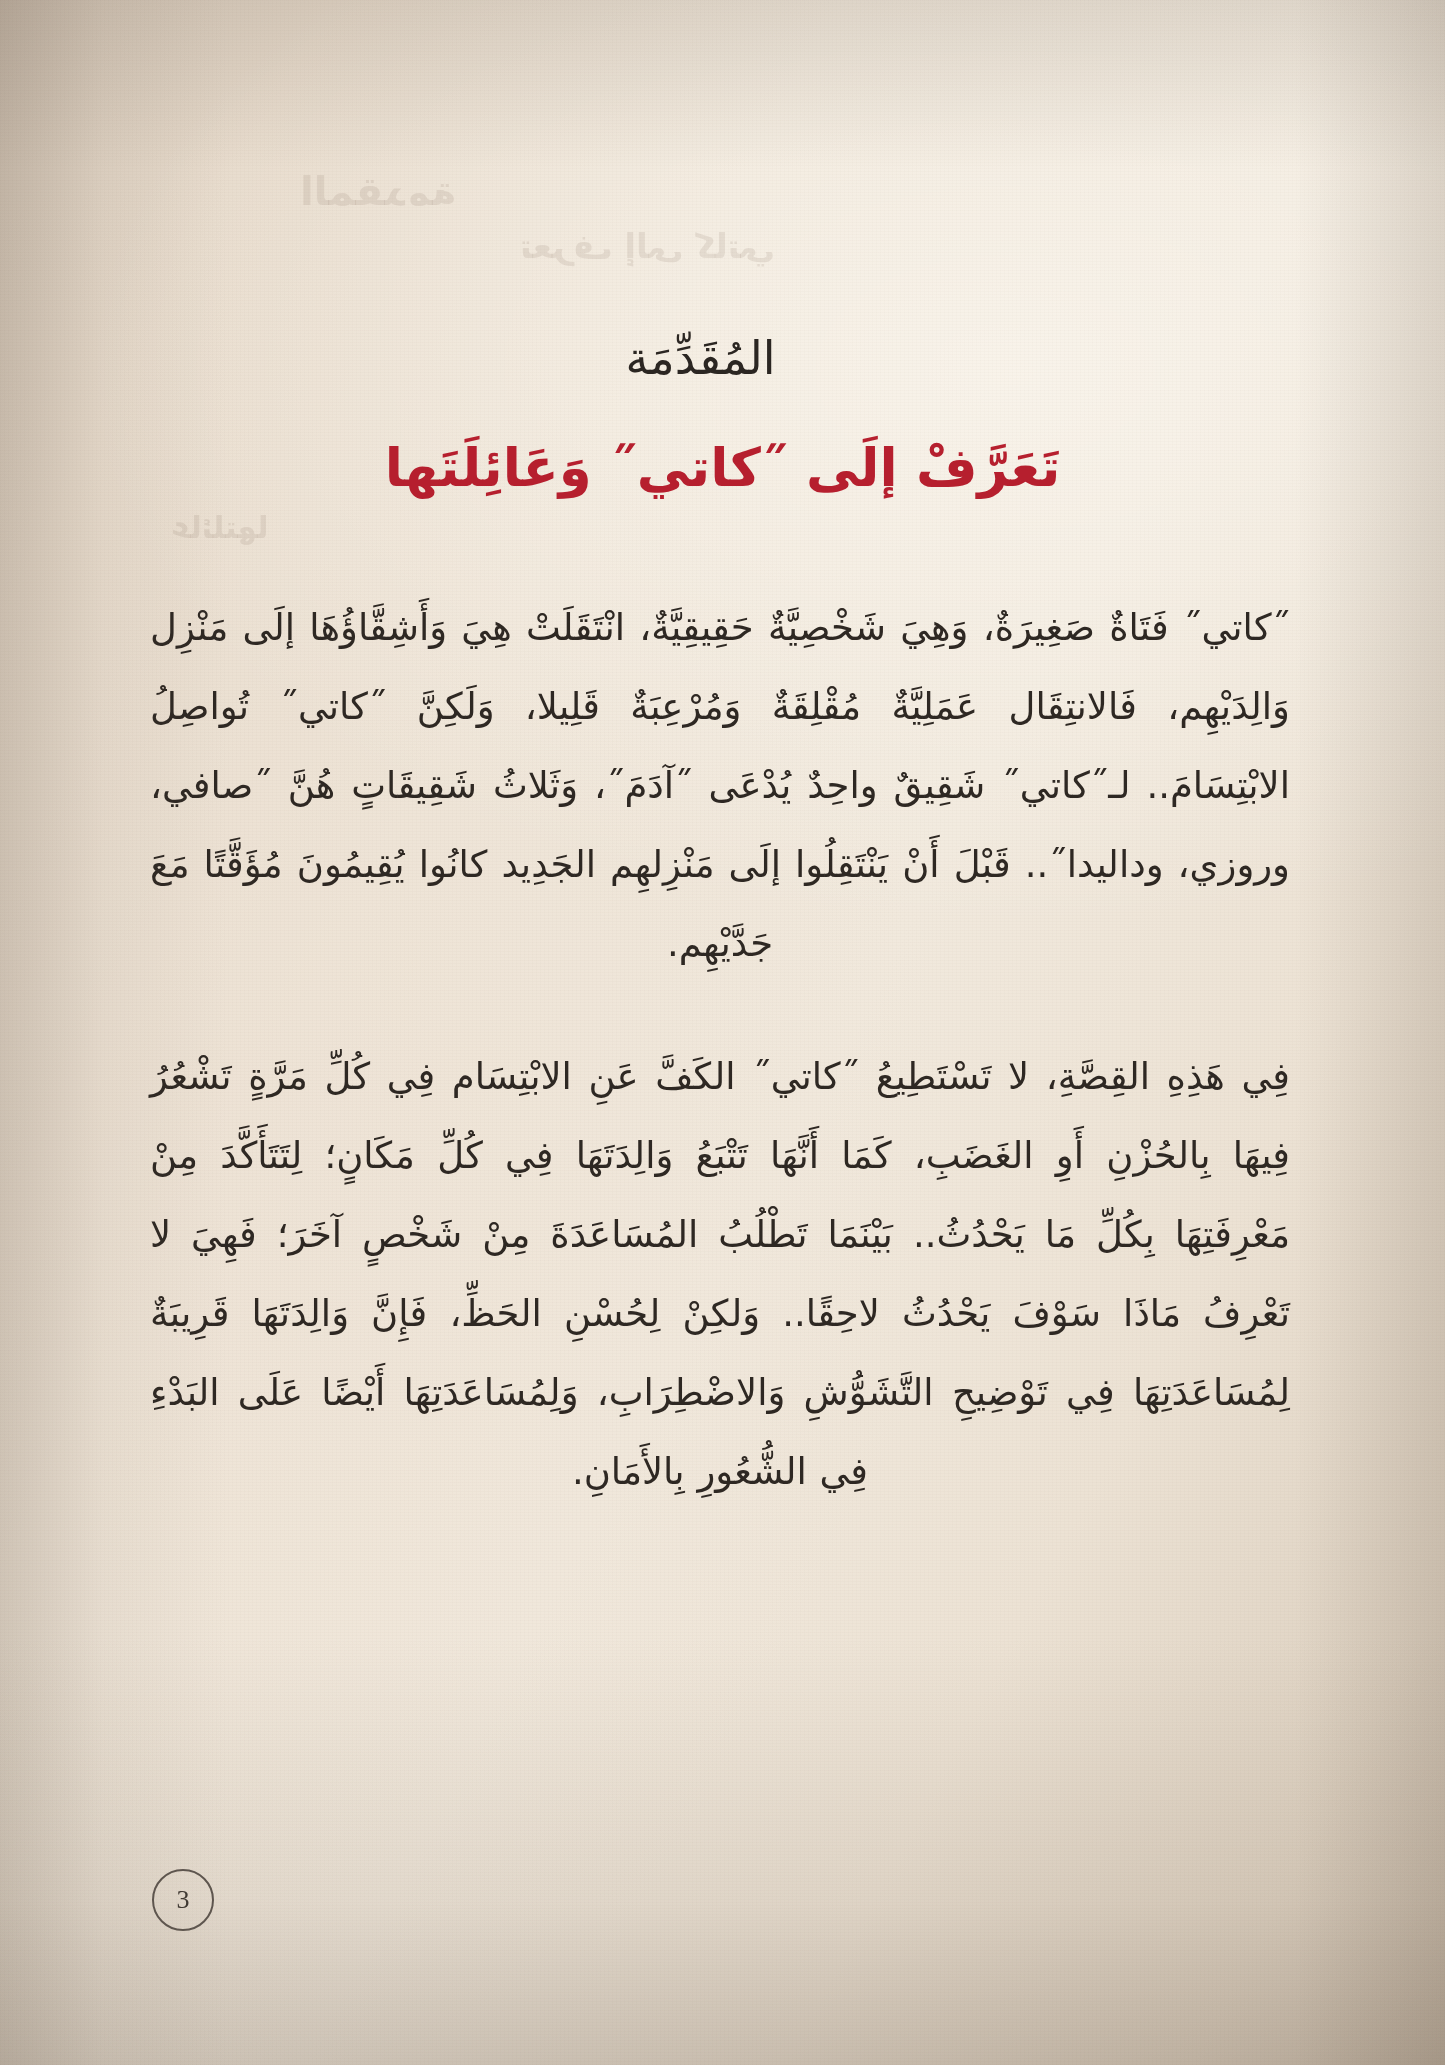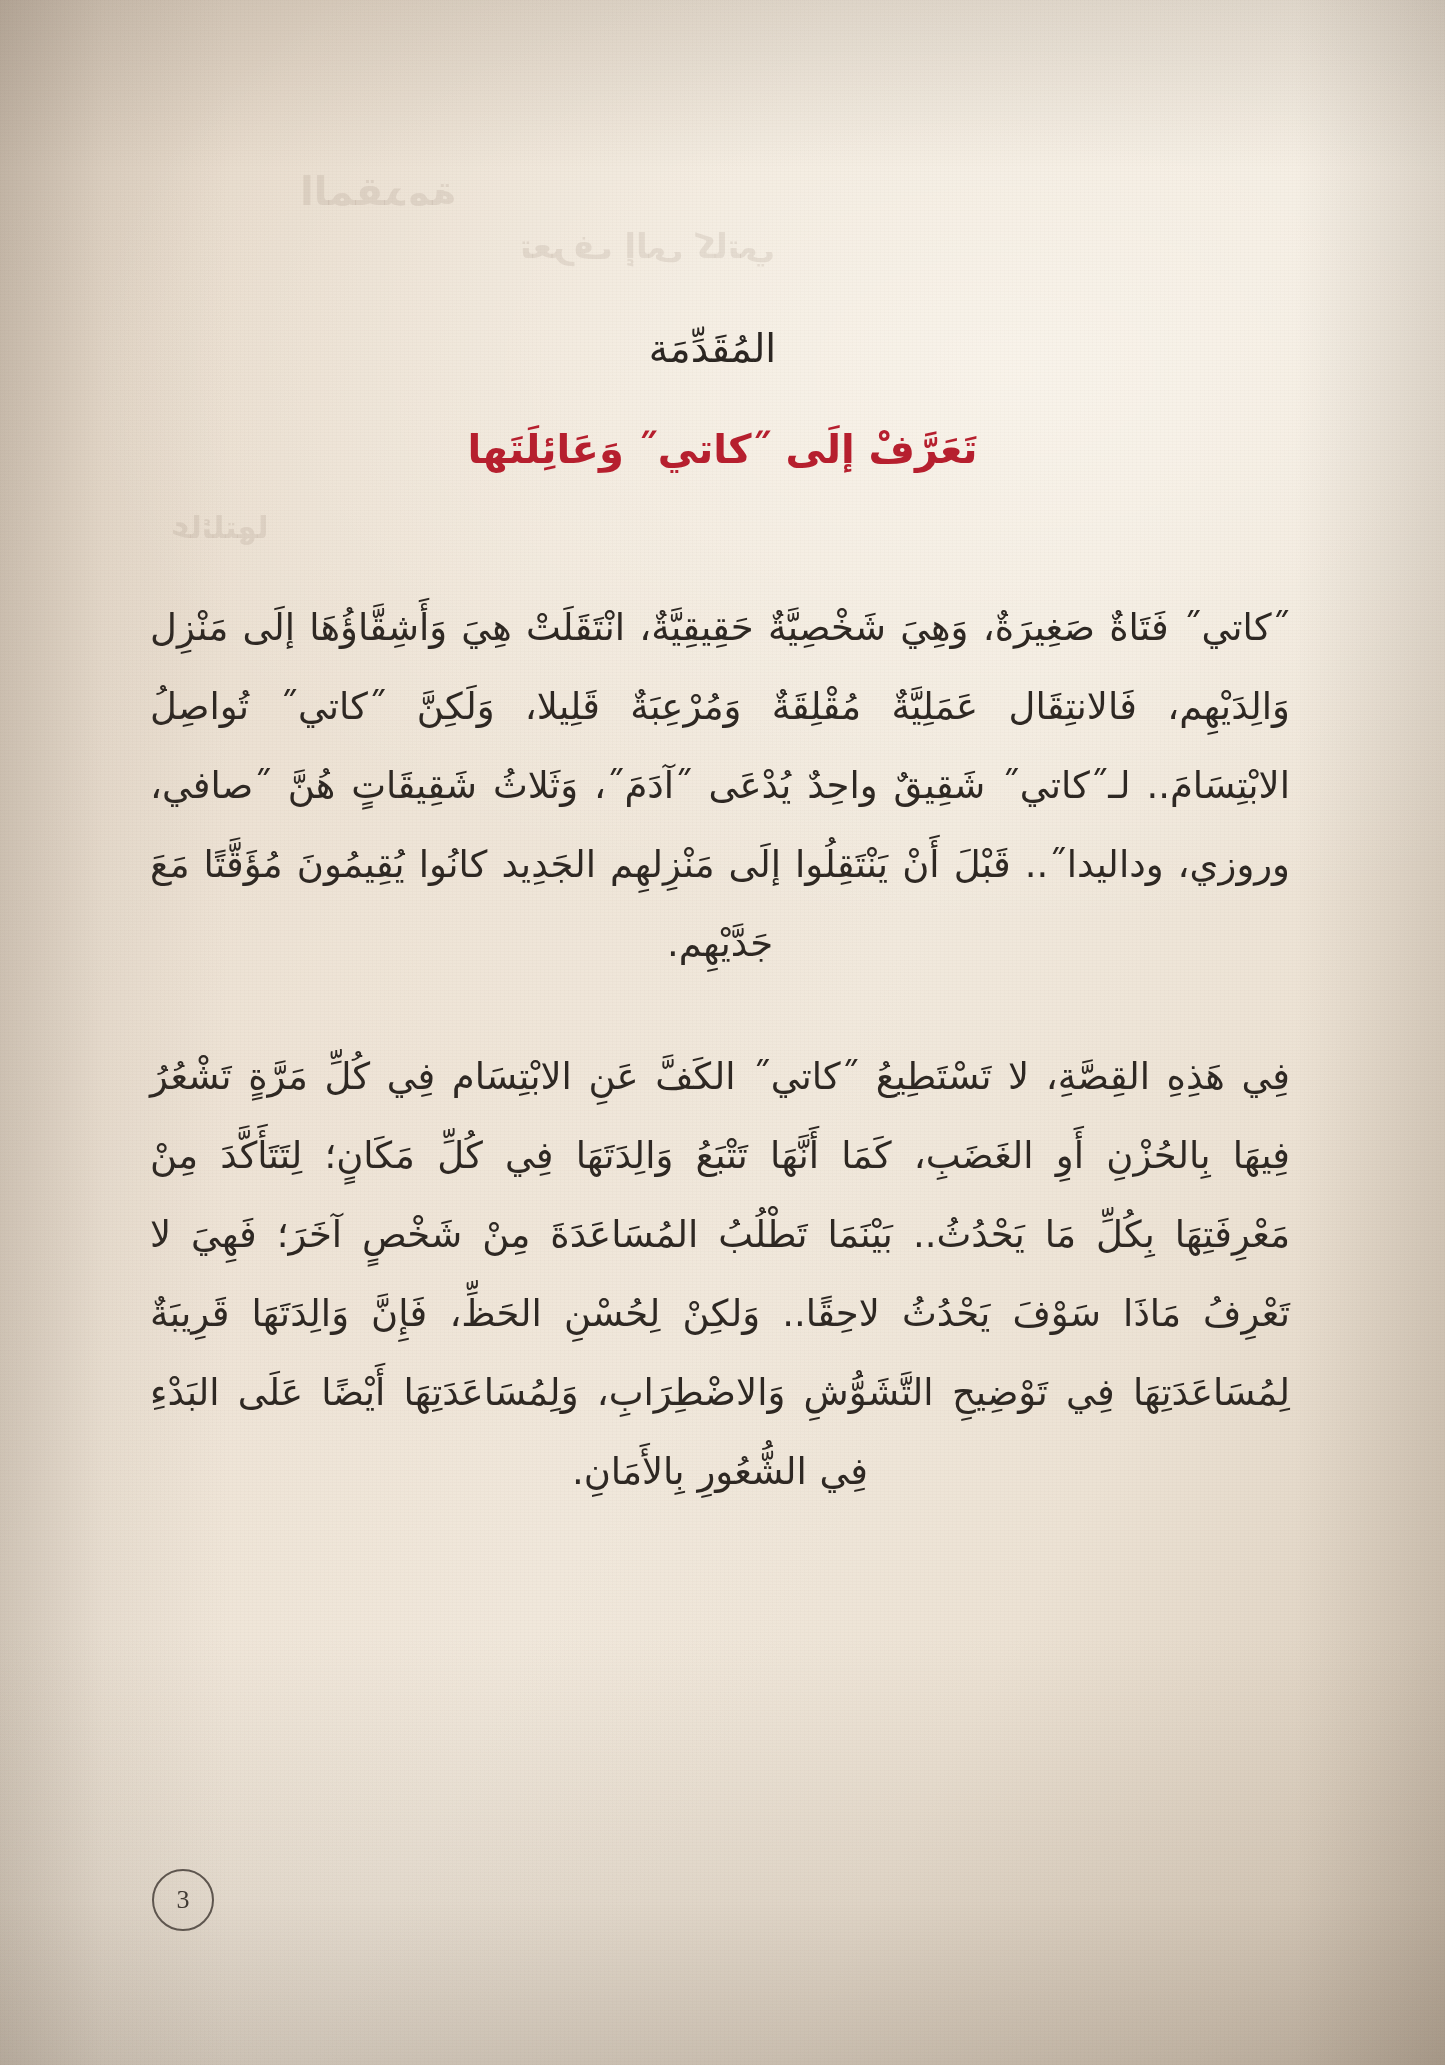--- a/index.html
+++ b/index.html
@@ -76,36 +76,36 @@
 
   .content {
     position: absolute;
     top: 0; left: 0;
     width: 1445px;
     height: 2065px;
   }
   .heading-main {
     position: absolute;
     top: 300px;
-    left: 12px;
+    left: 0;
     width: 1401px;
     text-align: center;
-    font-size: 39px;
+    font-size: 46px;
     line-height: 1.2;
     color: #2b2622;
     font-weight: normal;
     letter-spacing: 0px;
   }
   .heading-sub {
     position: absolute;
     top: 392px;
     left: 0;
     width: 1445px;
     text-align: center;
-    font-size: 40px;
+    font-size: 53px;
     line-height: 1.2;
     font-weight: bold;
     color: #b61f2e;
   }
   .body-block {
     position: absolute;
     top: 588px;
     right: 155px;
     width: 1140px;
   }

